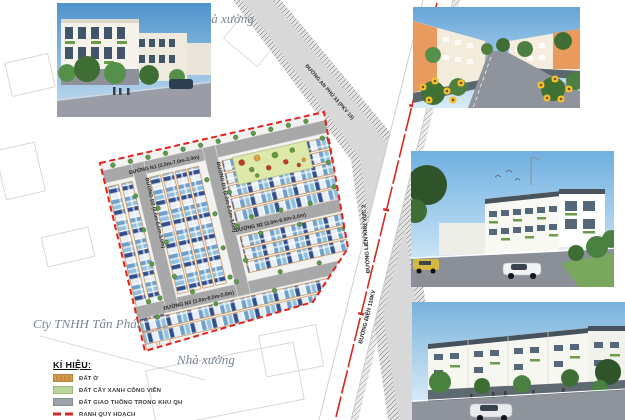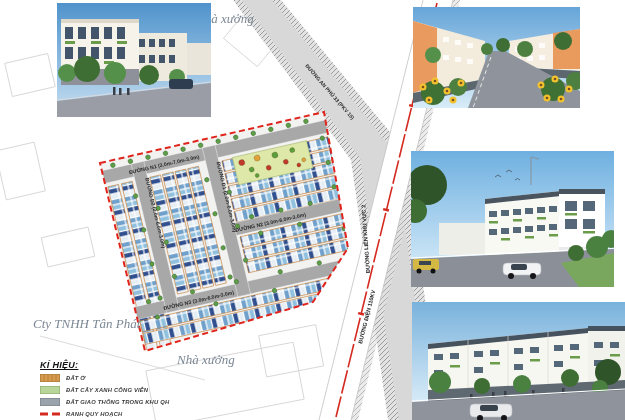--- a/index.html
+++ b/index.html
@@ -2,21 +2,21 @@
 <html><head>
 <meta charset="utf-8">
 <style>
   html,body{margin:0;padding:0;}
   .stage{position:relative;width:625px;height:420px;background:#ffffff;overflow:hidden;
          font-family:"Liberation Sans",sans-serif;}
   .stage svg{display:block;}
   .abs{position:absolute;}
   .serif-note{font-family:"Liberation Serif",serif;font-style:italic;fill:#7b8794;}
   .map-label{font-family:"Liberation Sans",sans-serif;font-weight:bold;fill:#2a2a2a;}
-  .legend{position:absolute;left:40px;top:360px;width:140px;font-style:italic;}
+  .legend{position:absolute;left:53px;top:360px;width:140px;}
   .legend-title{font-size:9px;font-weight:bold;color:#111;text-decoration:underline;
                 letter-spacing:.3px;margin-bottom:3px;}
   .legend-row{display:flex;align-items:center;margin-top:4px;height:8px;}
   .legend-row svg{margin-right:6px;flex:0 0 auto;}
   .legend-text{font-size:5.8px;font-weight:bold;color:#3a3a3a;letter-spacing:.2px;white-space:nowrap;}
   .photo{position:absolute;}
 </style>
 </head>
 <body>
 

